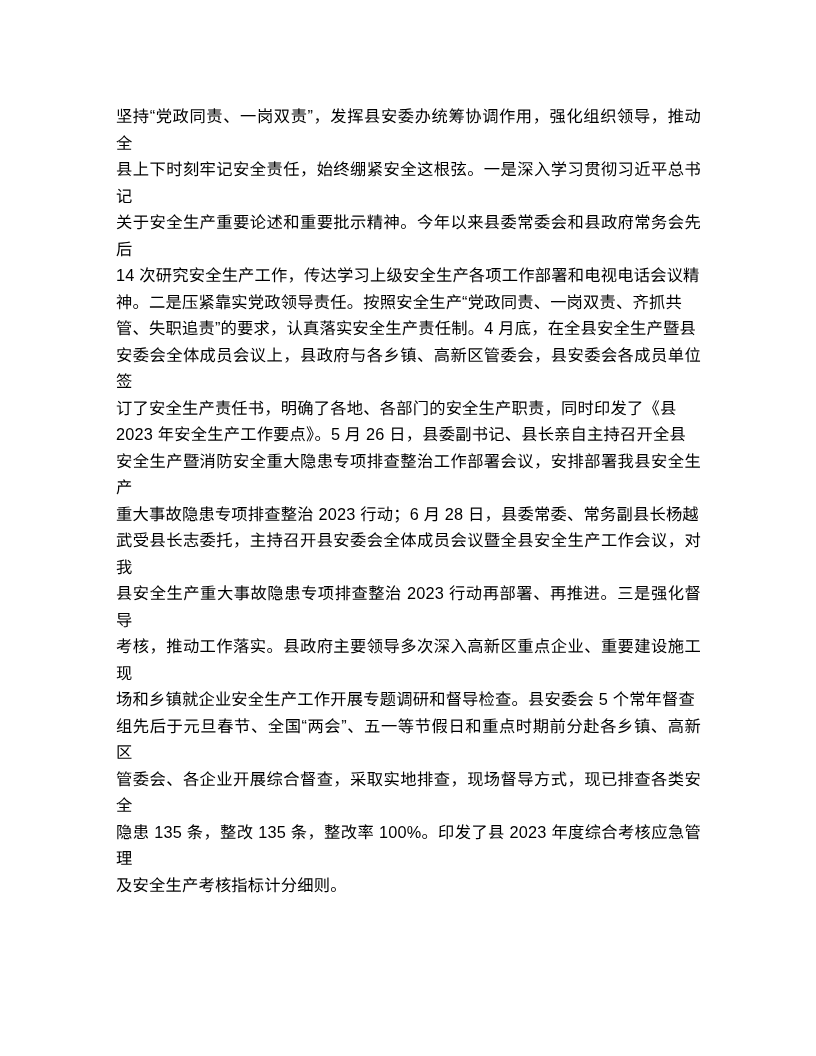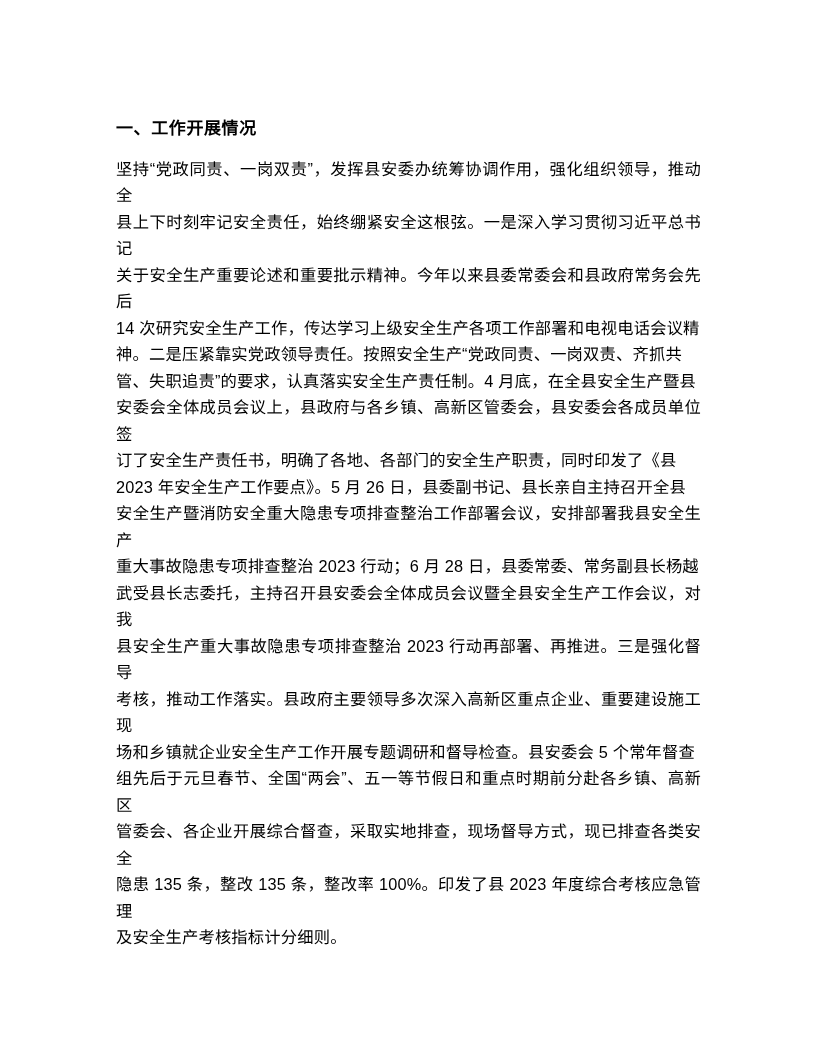--- a/index.html
+++ b/index.html
@@ -42,21 +42,20 @@
     line-height: 26.5px;
     letter-spacing: 0.2px;
   }
 </style>
 </head>
 <body>
 
 <div class="page">
 
 
-  <h2 class="h-level1">一、工作开展情况</h2>
 
 
   <p class="body-para">坚持“党政同责、一岗双责”，发挥县安委办统筹协调作用，强化组织领导，推动全
 县上下时刻牢记安全责任，始终绷紧安全这根弦。一是深入学习贯彻习近平总书记
 关于安全生产重要论述和重要批示精神。今年以来县委常委会和县政府常务会先后
 14 次研究安全生产工作，传达学习上级安全生产各项工作部署和电视电话会议精
 神。二是压紧靠实党政领导责任。按照安全生产“党政同责、一岗双责、齐抓共
 管、失职追责”的要求，认真落实安全生产责任制。4 月底，在全县安全生产暨县
 安委会全体成员会议上，县政府与各乡镇、高新区管委会，县安委会各成员单位签
 订了安全生产责任书，明确了各地、各部门的安全生产职责，同时印发了《县

